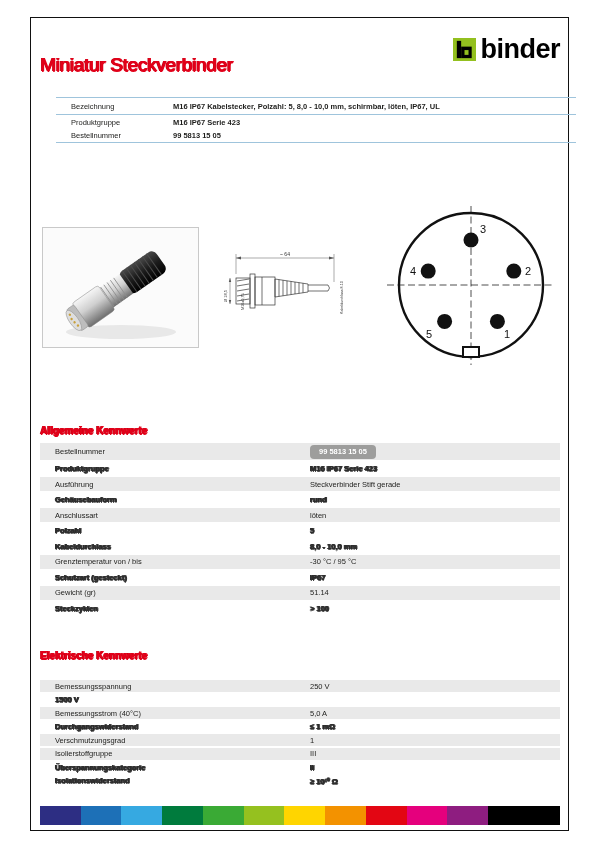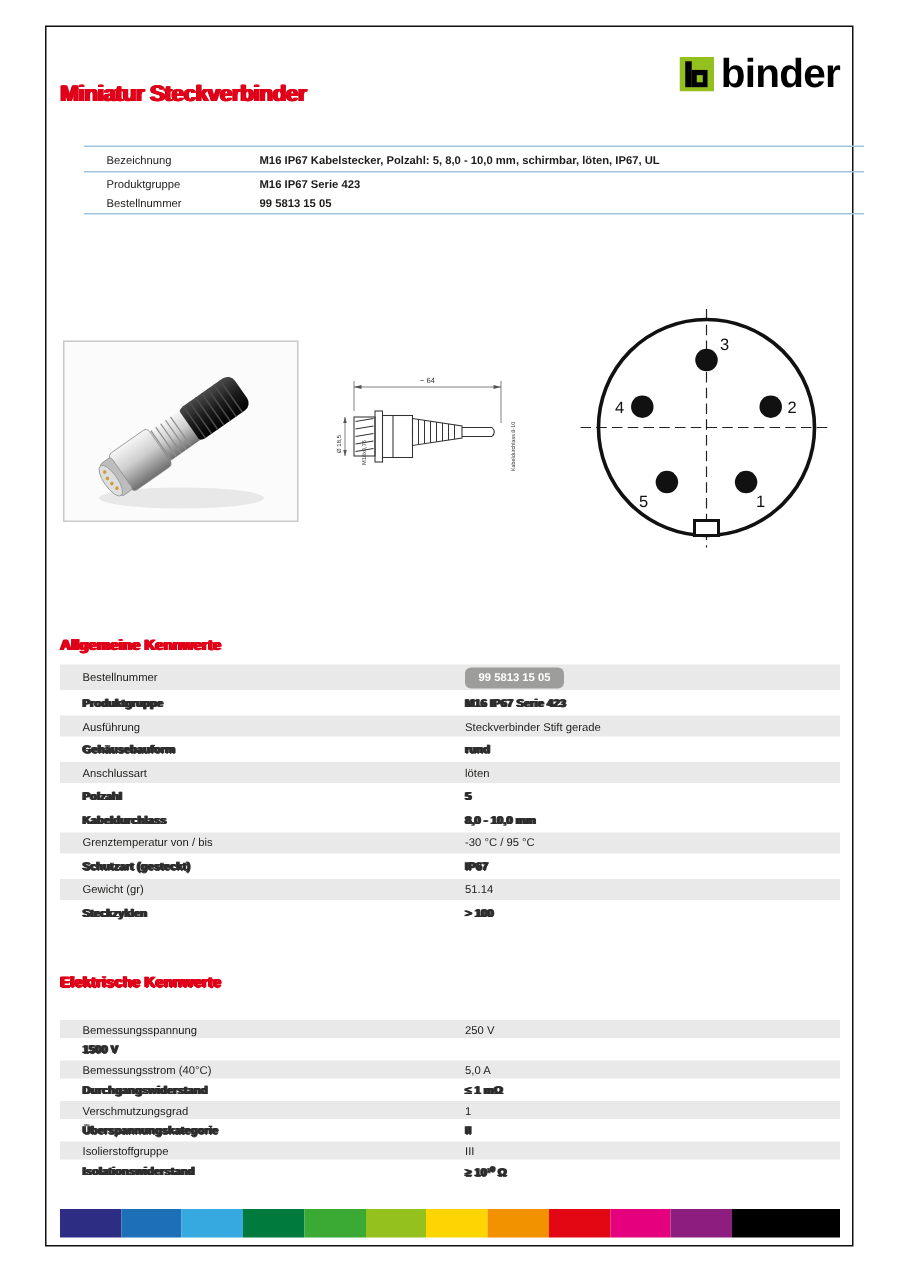--- a/index.html
+++ b/index.html
@@ -9,21 +9,21 @@
   }
   .page-border { position:absolute; left:30px; top:17px; width:539px; height:814px;
     border:1px solid #111; box-sizing:border-box; }
 
   
   .logo { position:absolute; top:36px; right:41px; display:flex; align-items:center; gap:4px; }
   .logo-mark { width:23px; height:23px; display:block; }
   .logo-text { font-size:27px; font-weight:bold; color:#000000; letter-spacing:-0.5px; line-height:1; }
 
   
-  .doc-title { position:absolute; left:40px; top:54px; font-size:15px; font-weight:bold; color:#e2001a; letter-spacing:-0.3px; }
+  .doc-title { position:absolute; left:40px; top:54px; font-size:19px; font-weight:normal; color:#e2001a; letter-spacing:-0.3px; }
   .glitch-red { filter:blur(0.35px); text-shadow:1px 0 #e2001a, -0.6px 0 #c00010, 0.4px 0.5px #e2001a; }
   .glitch { font-weight:bold; color:#2b2b2b; filter:blur(0.45px);
     text-shadow:0.8px 0 #333, -0.6px 0 #333, 0.3px 0.5px #444; }
 
   
   .spec-header { position:absolute; left:56px; top:97px; width:520px; font-size:7.5px; }
   .spec-header .rule { height:0; border-top:1px solid #9fc4dc; }
   .spec-row { display:flex; padding:4px 0 3px 15px; }
   .spec-row.tight { padding:2.5px 0 2px 15px; }
   .spec-row .lbl { width:90px; flex:none; }
@@ -263,27 +263,27 @@
       <span class="val">5,0 A</span>
     </div>
     <div class="trow">
       <span class="lbl glitch">Durchgangswiderstand</span>
       <span class="val glitch">≤ 1 mΩ</span>
     </div>
     <div class="trow alt">
       <span class="lbl">Verschmutzungsgrad</span>
       <span class="val">1</span>
     </div>
+    <div class="trow alt">
+      <span class="lbl">Isolierstoffgruppe</span>
+      <span class="val">III</span>
+    </div>
     <div class="trow">
       <span class="lbl glitch">Überspannungskategorie</span>
       <span class="val glitch">II</span>
-    </div>
-    <div class="trow alt">
-      <span class="lbl">Isolierstoffgruppe</span>
-      <span class="val">III</span>
     </div>
     <div class="trow">
       <span class="lbl glitch">Isolationswiderstand</span>
       <span class="val glitch">≥ 10¹⁰ Ω</span>
     </div>
   </div>
 
 <div class="colorbar">
 
 <div class="seg" style="background: rgb(45, 46, 131);"></div>

